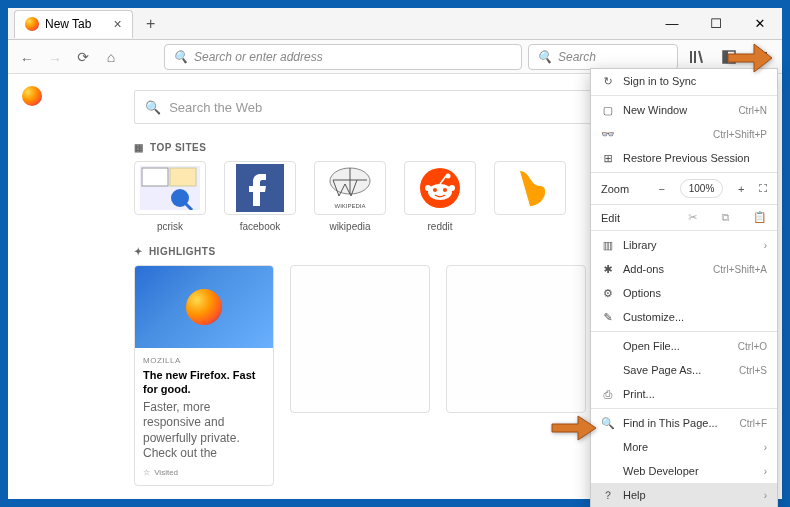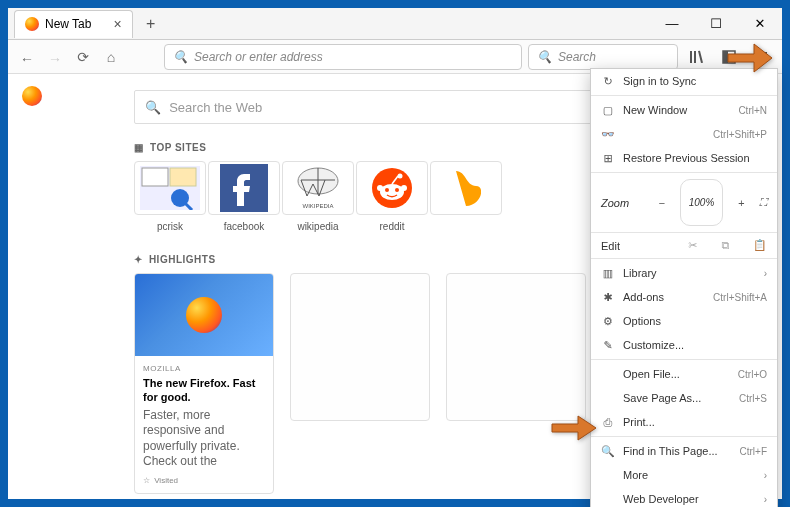--- a/index.html
+++ b/index.html
@@ -15,43 +15,43 @@
 .navbtn { width: 22px; height: 22px; display: flex; align-items: center; justify-content: center; color: #666; font-size: 14px; }
 .addrbox, .searchbox { display: flex; align-items: center; height: 26px; border: 1px solid #ccc; border-radius: 4px; background: #fff; padding: 0 8px; gap: 6px; font-size: 12px; color: #888; font-style: italic; }
 .addrbox { flex: 1; margin-left: 36px; }
 .searchbox { width: 150px; }
 .iconbtn { width: 26px; height: 26px; display: flex; align-items: center; justify-content: center; color: #555; }
 .content { flex: 1; position: relative; overflow: hidden; background: #fff; }
 .sidebar-logo { position: absolute; left: 14px; top: 12px; width: 20px; height: 20px; }
 .main { margin-left: 126px; padding-top: 16px; width: 486px; }
 .websearch { height: 34px; border: 1px solid #ddd; border-radius: 2px; display: flex; align-items: center; padding: 0 10px; gap: 8px; font-size: 13px; color: #999; margin-bottom: 18px; }
 .section-header { display: flex; align-items: center; gap: 6px; font-size: 10px; font-weight: 600; color: #666; letter-spacing: 0.5px; margin-bottom: 8px; }
-.tiles { display: flex; gap: 2px; margin-bottom: 22px; }
+.tiles { display: flex; gap: 18px; margin-bottom: 14px; }
 .tile { width: 72px; text-align: center; }
 .tile-box { width: 72px; height: 54px; border: 1px solid #e0e0e0; border-radius: 4px; background: #fff; display: flex; align-items: center; justify-content: center; margin-bottom: 6px; overflow: hidden; }
 .tile-label { font-size: 10px; color: #555; }
 .highlights { display: flex; gap: 16px; }
 .card { width: 140px; border: 1px solid #e0e0e0; border-radius: 4px; overflow: hidden; }
 .card.empty { height: 148px; background: #fefefe; }
 .card-img { height: 82px; background: linear-gradient(135deg, #2a6fd6 0%, #4a90e2 40%, #6ab0ff 100%); display: flex; align-items: center; justify-content: center; }
 .card-body { padding: 8px; }
 .card-src { font-size: 8px; color: #888; letter-spacing: 0.5px; }
 .card-title { font-size: 11px; font-weight: 700; margin: 3px 0; line-height: 1.3; }
 .card-desc { font-size: 12px; color: #666; line-height: 1.3; }
 .card-foot { font-size: 8px; color: #888; margin-top: 6px; display: flex; align-items: center; gap: 4px; }
 .menu { position: absolute; right: 12px; top: 68px; width: 188px; background: #fff; border: 1px solid #ccc; box-shadow: 0 4px 16px rgba(0,0,0,0.25); font-size: 11px; color: #333; }
 .mitem { display: flex; align-items: center; padding: 5px 10px; gap: 8px; min-height: 24px; }
 .mitem.hl { background: #e5e5e5; }
 .mitem .shortcut { margin-left: auto; font-size: 10px; color: #888; }
 .mitem .chev { margin-left: auto; color: #888; font-size: 10px; }
 .msep { height: 1px; background: #e4e4e4; margin: 2px 0; }
-.mzoom { display: flex; align-items: center; padding: 4px 10px; gap: 8px; font-style: italic; }
+.mzoom { display: flex; align-items: center; padding: 4px 10px; gap: 8px; }
 .mzoom .zlbl { flex: 0 0 auto; }
 .mzoom .zbtn { width: 20px; text-align: center; color: #555; }
-.mzoom .zval { border: 1px solid #ddd; border-radius: 10px; padding: 17px 8px; font-size: 10px; }
+.mzoom .zval { border: 1px solid #ddd; border-radius: 10px; padding: 3px 8px; font-size: 10px; }
 .mzoom .zfull { margin-left: auto; }
 .medit { display: flex; align-items: center; padding: 4px 10px; gap: 16px; }
 .medit .eicon { color: #aaa; margin-left: auto; }
 .micon { width: 14px; height: 14px; flex: 0 0 14px; display: flex; align-items: center; justify-content: center; color: #555; }
 .arrow { position: absolute; filter: drop-shadow(1px 1px 2px rgba(0,0,0,0.3)); }
 .arrow svg path { fill: #d9772b; stroke: #a04e15; stroke-width: 1; }
 .ff-icon { width: 14px; height: 14px; border-radius: 50%; background: radial-gradient(circle at 30% 30%, #ffdb4d, #ff9500 40%, #ff5722 70%, #5a2ca0); }
 </style>
 </head>
 <body>

